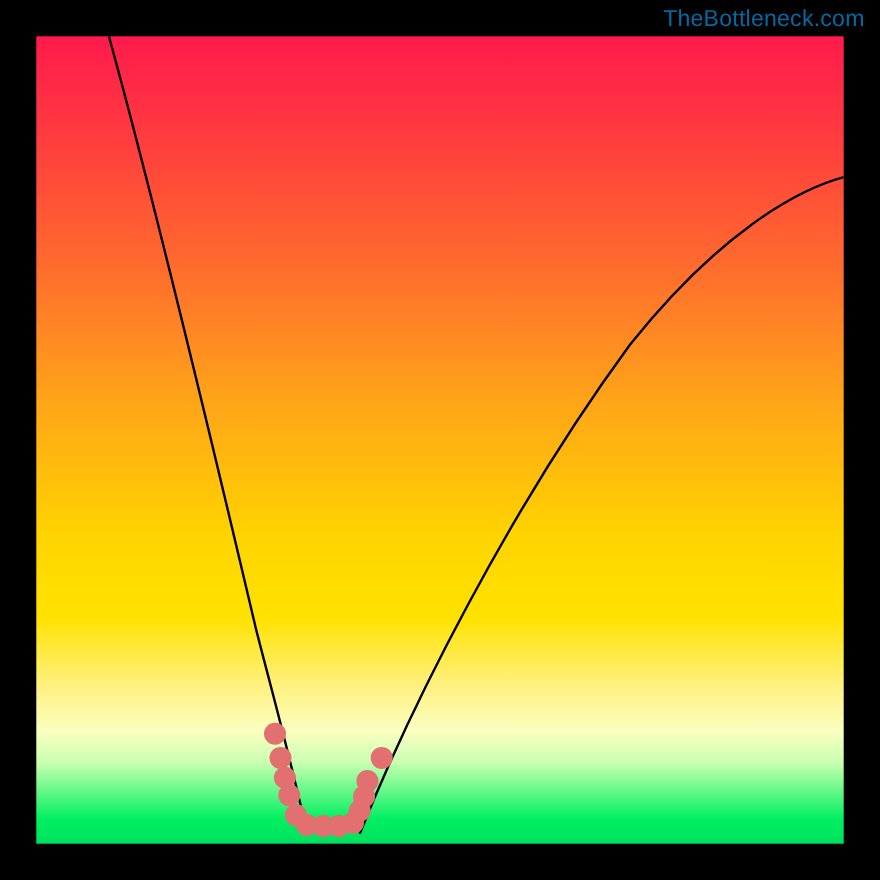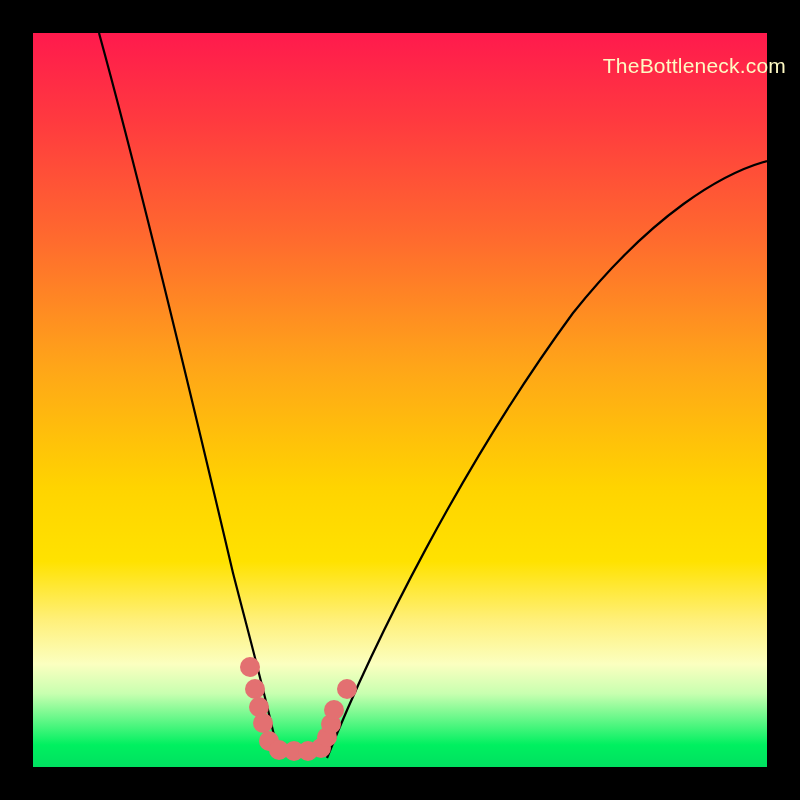--- a/index.html
+++ b/index.html
@@ -35,26 +35,25 @@
       #fbffc0 86%,
       #c8ffb0 90%,
       #00f060 97%,
       #00e060 100%
     );
   }
   .watermark {
     position: absolute;
     top: 6px;
     right: 14px;
-    color: #fef9c3;
+    color: #0369a1;
     font-size: 21px;
     font-weight: 500;
     letter-spacing: 0.2px;
     user-select: none;
-    margin-top: 48px;
   }
   svg.curves {
     position: absolute;
     inset: 0;
   }
 </style>
 </head>
 <body>
 
 <div class="frame">

